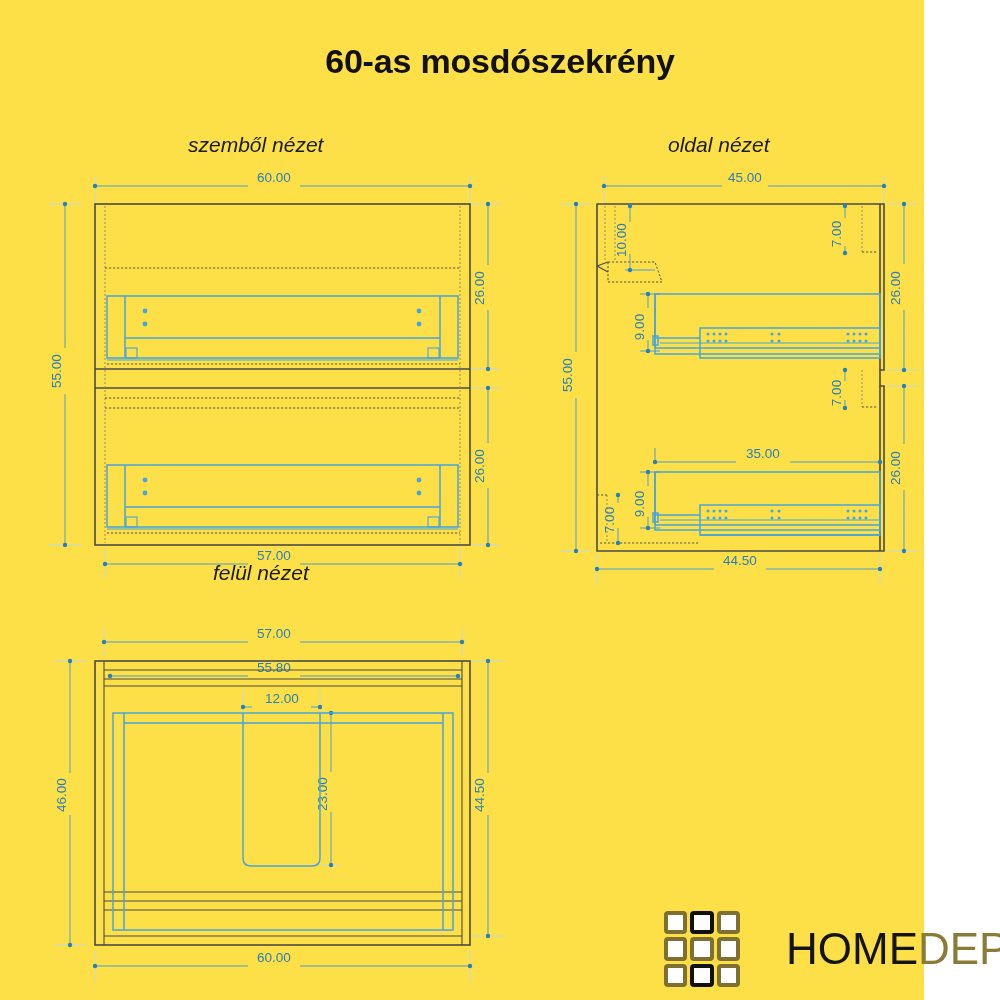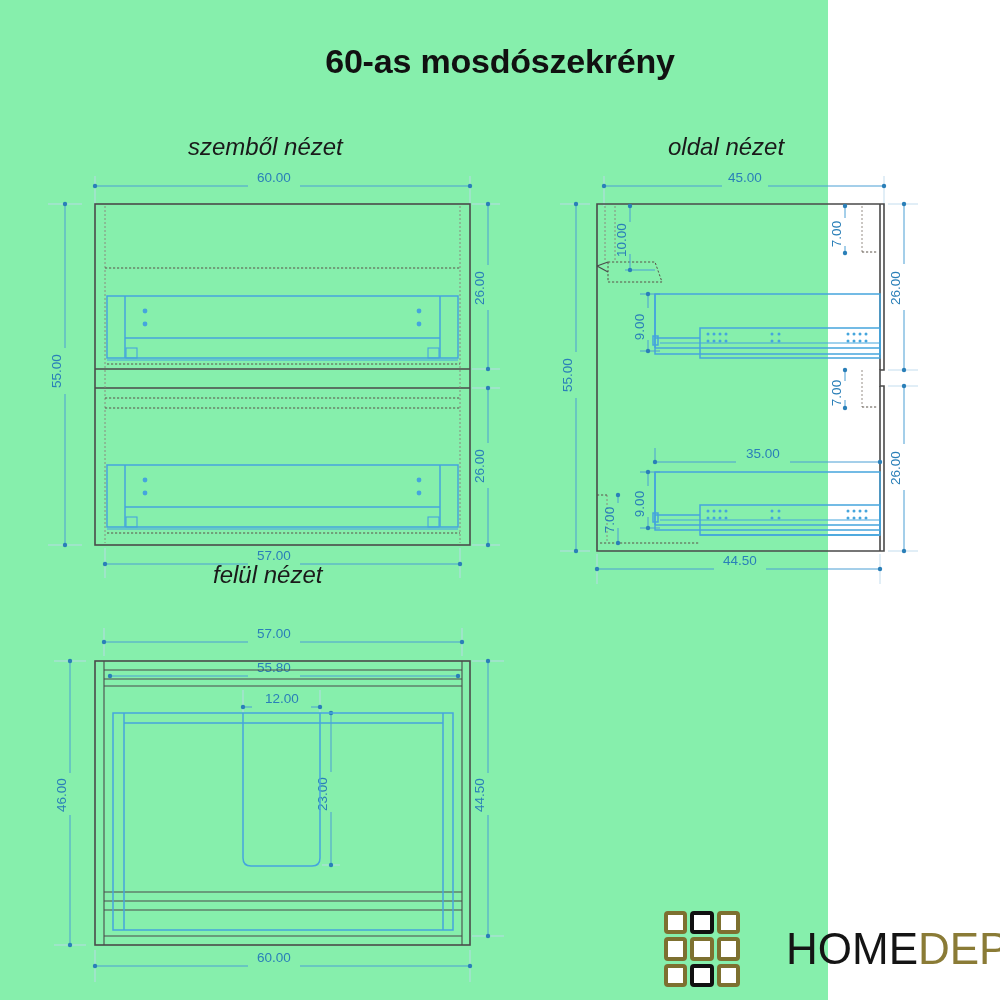--- a/index.html
+++ b/index.html
@@ -10,43 +10,43 @@
   body {
     width: 1000px;
     height: 1000px;
     position: relative;
     font-family: "Liberation Sans", sans-serif;
     overflow: hidden;
   }
   #page {
     position: absolute;
     left: 0; top: 0;
-    width: 828px;
+    width: 924px;
     height: 1000px;
-    background: #86efac;
+    background: #fde047;
   }
 
   
   #title {
     position: absolute;
     left: 0;
     top: 42px;
     width: 1000px;
     text-align: center;
     font-size: 34px;
     font-weight: bold;
     color: #111111;
     letter-spacing: -0.2px;
   }
 
   
   .view-caption {
     position: absolute;
     font-style: italic;
-    font-size: 24px;
+    font-size: 21px;
     color: #1a1a1a;
     white-space: nowrap;
   }
   #cap-front { left: 188px; top: 133px; }
   #cap-side  { left: 668px; top: 133px; }
   #cap-top   { left: 213px; top: 561px; }
 
   
   #drawing {
     position: absolute;

